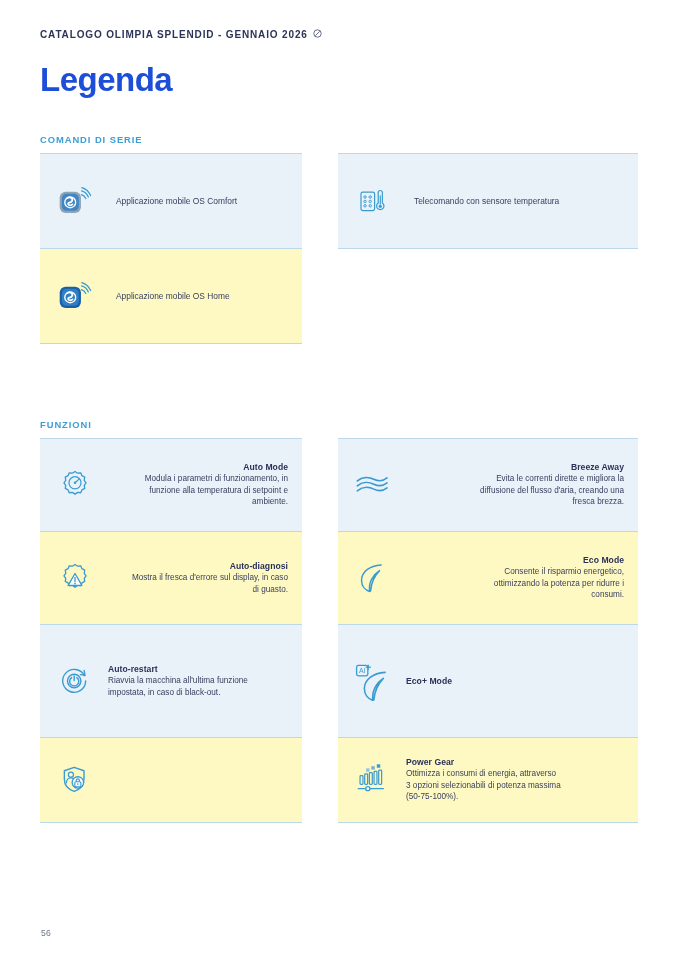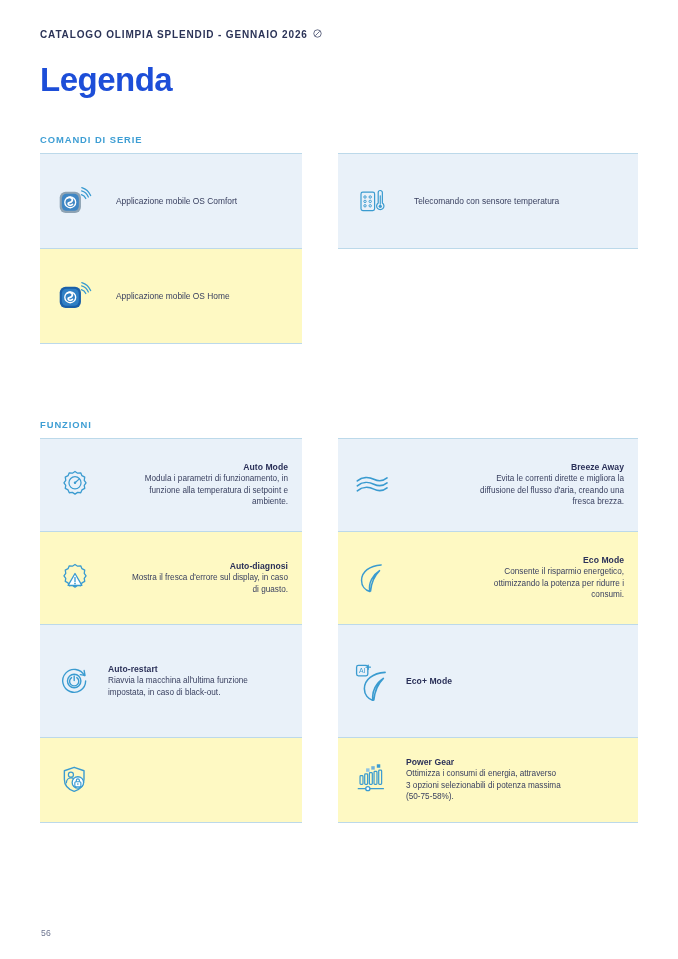--- a/index.html
+++ b/index.html
@@ -355,21 +355,21 @@
               <rect x="20" y="3" width="4" height="4" fill="#6fb2dc"></rect>
               <rect x="26.4" y="0.8" width="4" height="4" fill="#3a9bd0"></rect>
               <line x1="5" y1="29" x2="34" y2="29" stroke="#3a9bd0" stroke-width="1.6" stroke-linecap="round"></line>
               <circle cx="16" cy="29" r="2.4" fill="#ffffff" stroke="#3a9bd0" stroke-width="1.5"></circle>
             </svg>
           </div>
           <div class="card-body">
             <p class="card-title">Power Gear</p>
             <p class="card-desc">Ottimizza i consumi di energia, attraverso
 3 opzioni selezionabili di potenza massima
-(50-75-58%).</p>
+(50-75-100%).</p>
           </div>
         </div>
         <div class="rowline"></div>
       </div>
     </div>
   </div>
 
   <div class="folio">56</div>
 
 </div>

